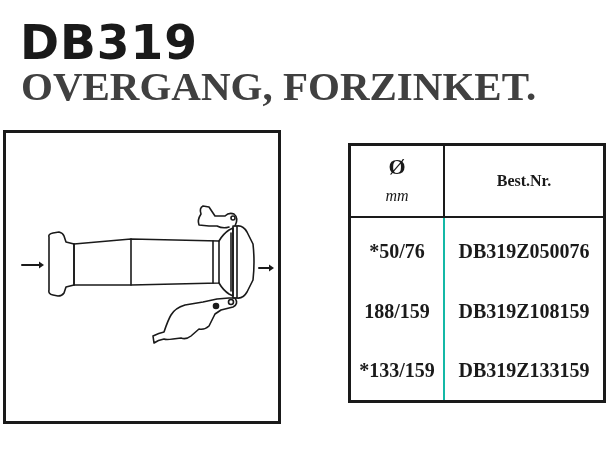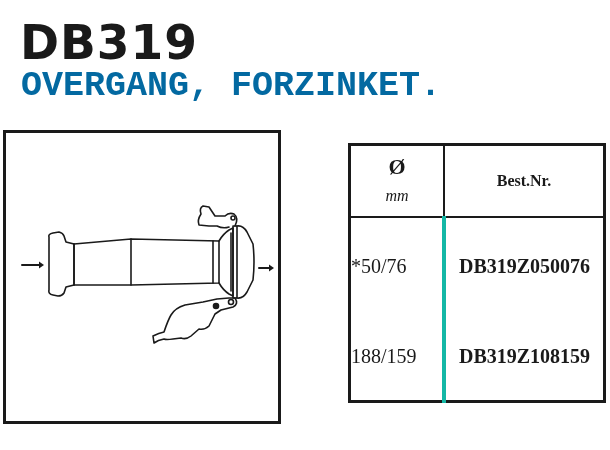--- a/index.html
+++ b/index.html
@@ -5,41 +5,41 @@
   html, body { margin: 0; padding: 0; background: #ffffff; }
   body { width: 610px; height: 450px; position: relative; overflow: hidden; color: #1a1a1a; }
   .title {
     position: absolute; left: 20px; top: 16px;
     font-family: "DejaVu Sans", sans-serif; font-weight: bold;
     font-size: 48px; line-height: 52px; letter-spacing: 1px; color: #1a1a1a;
     transform: scaleX(0.98); transform-origin: left top;
   }
   .subtitle {
     position: absolute; left: 21px; top: 67px;
-    font-family: Liberation Mono, monospace; font-weight: bold;
-    font-size: 35px; line-height: 38px; color: #0369a1; white-space: nowrap;
+    font-family: Liberation Serif, serif; font-weight: bold;
+    font-size: 41px; line-height: 38px; color: #404040; white-space: nowrap;
   }
   .drawing-box {
     position: absolute; left: 3px; top: 130px; width: 272px; height: 288px;
     border: 3px solid #1a1a1a; background: #fff;
   }
   .drawing-box svg { position: absolute; left: -3px; top: -3px; }
   table.spec {
     position: absolute; left: 348px; top: 143px; width: 258px; height: 260px;
     border-collapse: collapse; border: 3px solid #1a1a1a;
     font-family: "Liberation Serif", serif; color: #1a1a1a;
   }
   table.spec th { border: 2px solid #1a1a1a; border-width: 0 2px 2px 0; font-weight: bold; padding: 0; }
   table.spec th:last-child { border-right: none; }
   .h-dia { width: 92px; height: 70px; vertical-align: middle; }
   .h-dia .sym { display: block; font-size: 22px; line-height: 26px; font-weight: bold; }
   .h-dia .unit { display: block; font-size: 16px; line-height: 24px; font-style: italic; font-weight: normal; margin-top: 4px; }
   .h-nr { font-size: 16px; font-weight: bold; vertical-align: middle; }
   table.spec td { padding: 0; height: 30px; font-size: 20px; line-height: 28px; }
-  td.dia { text-align: left; padding-right: 7px; border-right: 4px solid #14b8a6; font-weight: normal; }
+  td.dia { text-align: center; padding-right: 7px; border-right: 2px solid #14b8a6; font-weight: bold; }
   td.nr { text-align: center; font-weight: bold; font-size: 20px; }
   table.spec tr.first td { padding-top: 2px; }
 </style>
 </head>
 <body>
 
 <div class="title">DB319</div>
 <div class="subtitle">OVERGANG, FORZINKET.</div>
 
 <div class="drawing-box">
@@ -90,14 +90,18 @@
   </thead>
   <tbody>
     <tr class="first">
       <td class="dia">*50/76</td>
       <td class="nr">DB319Z050076</td>
     </tr>
     <tr>
       <td class="dia">188/159</td>
       <td class="nr">DB319Z108159</td>
     </tr>
+    <tr>
+      <td class="dia">*133/159</td>
+      <td class="nr">DB319Z133159</td>
+    </tr>
   </tbody>
 </table>
 
 </body></html>

